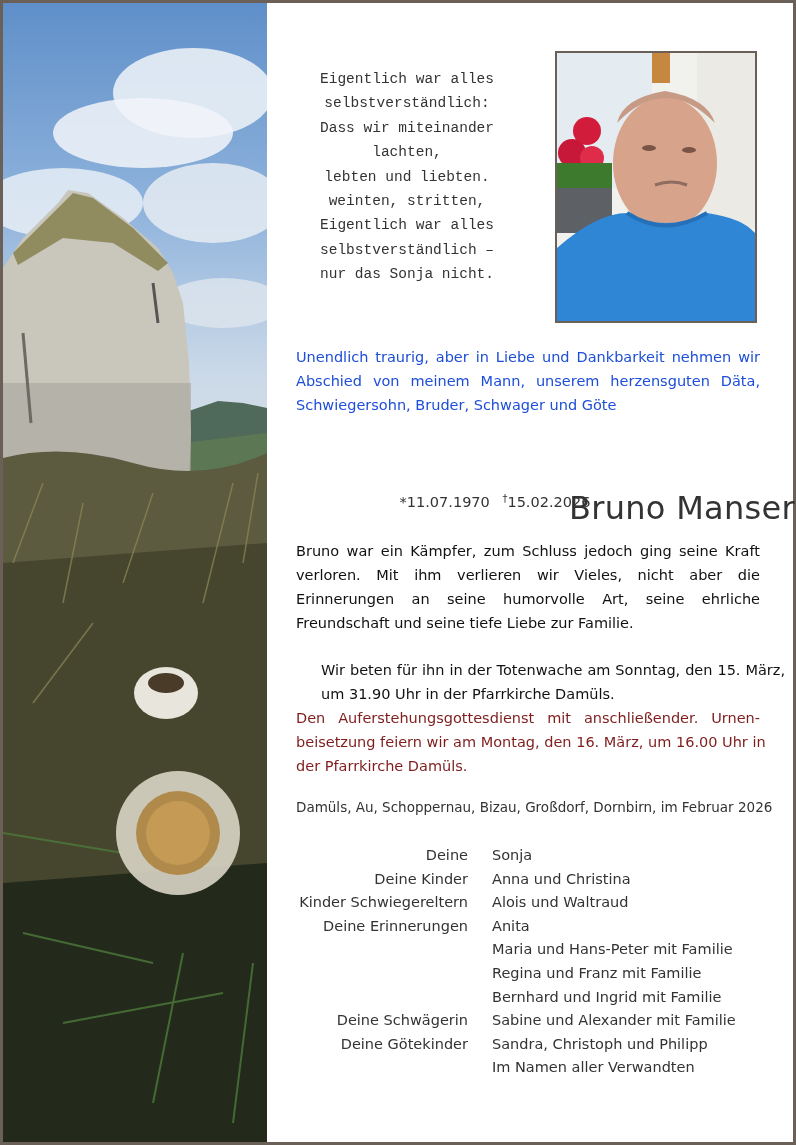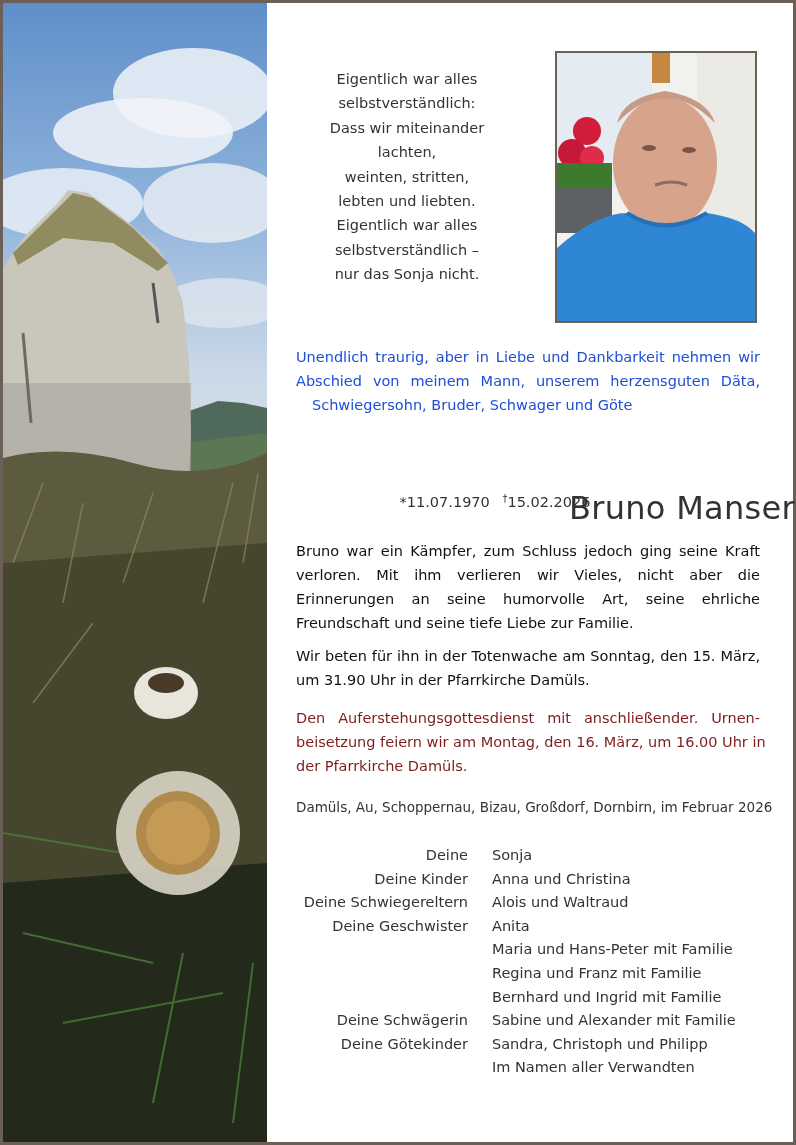--- a/index.html
+++ b/index.html
@@ -23,35 +23,35 @@
   }
   .landscape svg { position: absolute; left: 0; top: 0; }
 
   
   .content { position: absolute; left: 264px; top: 0; right: 0; bottom: 0; }
 
   .poem {
     position: absolute; left: 40px; top: 64px; width: 200px;
     text-align: center; font-size: 14.5px; line-height: 24.4px; color: #333;
   }
-  .poem div { white-space: nowrap; }
+  .poem div { white-space: nowrap; font-family: Liberation Mono, monospace; }
 
   .portrait {
     position: absolute; left: 288px; top: 48px;
     width: 198px; height: 268px;
     border: 2px solid #6b6058; overflow: hidden;
     background: #eef0ee;
   }
 
   .intro {
     position: absolute; left: 29px; top: 342px; width: 464px;
     font-size: 14.5px; line-height: 24px; text-align: justify; text-align-last: left; color: #1d4ed8;
   }
   .intro .l { display: block; text-align: justify; text-align-last: justify; white-space: nowrap; }
-  .intro .l.last { text-align-last: left; margin-left: 16px; }
+  .intro .l.last { text-align-last: left; }
 
   .name {
     position: absolute; left: 0; width: 528px; top: 442px;
     text-align: right; font-size: 32px; color: #333; letter-spacing: 0.3px; margin-top: 44px;
   }
   .dates {
     position: absolute; left: 0; width: 456px; top: 490px;
     text-align: center; font-size: 14.5px; color: #333; word-spacing: 8px;
   }
   .dates sup { font-size: 10px; vertical-align: 5px; }
@@ -128,22 +128,22 @@
     </svg>
   </div>
 
   <div class="content">
 
     <div class="poem">
       <div>Eigentlich war alles</div>
       <div>selbstverständlich:</div>
       <div>Dass wir miteinander</div>
       <div>lachten,</div>
+      <div>lebten und liebten.</div>
       <div>weinten, stritten,</div>
-      <div>lebten und liebten.</div>
       <div>Eigentlich war alles</div>
       <div>selbstverständlich –</div>
       <div>nur das Sonja nicht.</div>
     </div>
 
     <div class="portrait" title="portrait photo of the deceased in a blue t-shirt, red geraniums in a window box behind">
       <svg width="198" height="268" viewBox="0 0 198 268">
         <rect x="0" y="0" width="198" height="268" fill="#f1f1ee"></rect>
         <rect x="0" y="0" width="95" height="135" fill="#e4ecf2"></rect>
         <rect x="95" y="0" width="18" height="30" fill="#c6873f"></rect>
@@ -178,21 +178,21 @@
       <span><sup>†</sup><span>15.02.2026</span></span>
     </div>
 
     <div class="para" style="top:536px;">
       <span class="l">Bruno war ein Kämpfer, zum Schluss jedoch ging seine Kraft</span>
       <span class="l">verloren. Mit ihm verlieren wir Vieles, nicht aber die</span>
       <span class="l">Erinnerungen an seine humorvolle Art, seine ehrliche</span>
       <span class="l last">Freundschaft und seine tiefe Liebe zur Familie.</span>
     </div>
 
-    <div class="para" style="top:641px;">
+    <div class="para" style="top:655px;margin-left:25px;">
       <span class="l">Wir beten für ihn in der Totenwache am Sonntag, den 15. März,</span>
       <span class="l last">um 31.90 Uhr in der Pfarrkirche Damüls.</span>
     </div>
 
     <div class="para grey" style="top:703px;">
       <span class="l">Den Auferstehungsgottesdienst mit anschließender. Urnen-</span>
       <span class="l">beisetzung feiern wir am Montag, den 16. März, um 16.00 Uhr in</span>
       <span class="l last">der Pfarrkirche Damüls.</span>
     </div>
 
@@ -201,25 +201,25 @@
     <div class="family">
       <div class="row">
           <span class="rel">Deine</span>
           <span class="names">Sonja</span>
         </div>
       <div class="row">
           <span class="rel">Deine Kinder</span>
           <span class="names">Anna und Christina</span>
         </div>
       <div class="row">
-          <span class="rel">Deine Schwiegereltern</span>
+          <span class="rel">Kinder Schwiegereltern</span>
           <span class="names">Alois und Waltraud</span>
         </div>
       <div class="row">
-          <span class="rel">Deine Geschwister</span>
+          <span class="rel">Deine Erinnerungen</span>
           <span class="names">Anita</span>
         </div>
       <div class="row">
           <span class="rel"></span>
           <span class="names">Maria und Hans-Peter mit Familie</span>
         </div>
       <div class="row">
           <span class="rel"></span>
           <span class="names">Regina und Franz mit Familie</span>
         </div>

